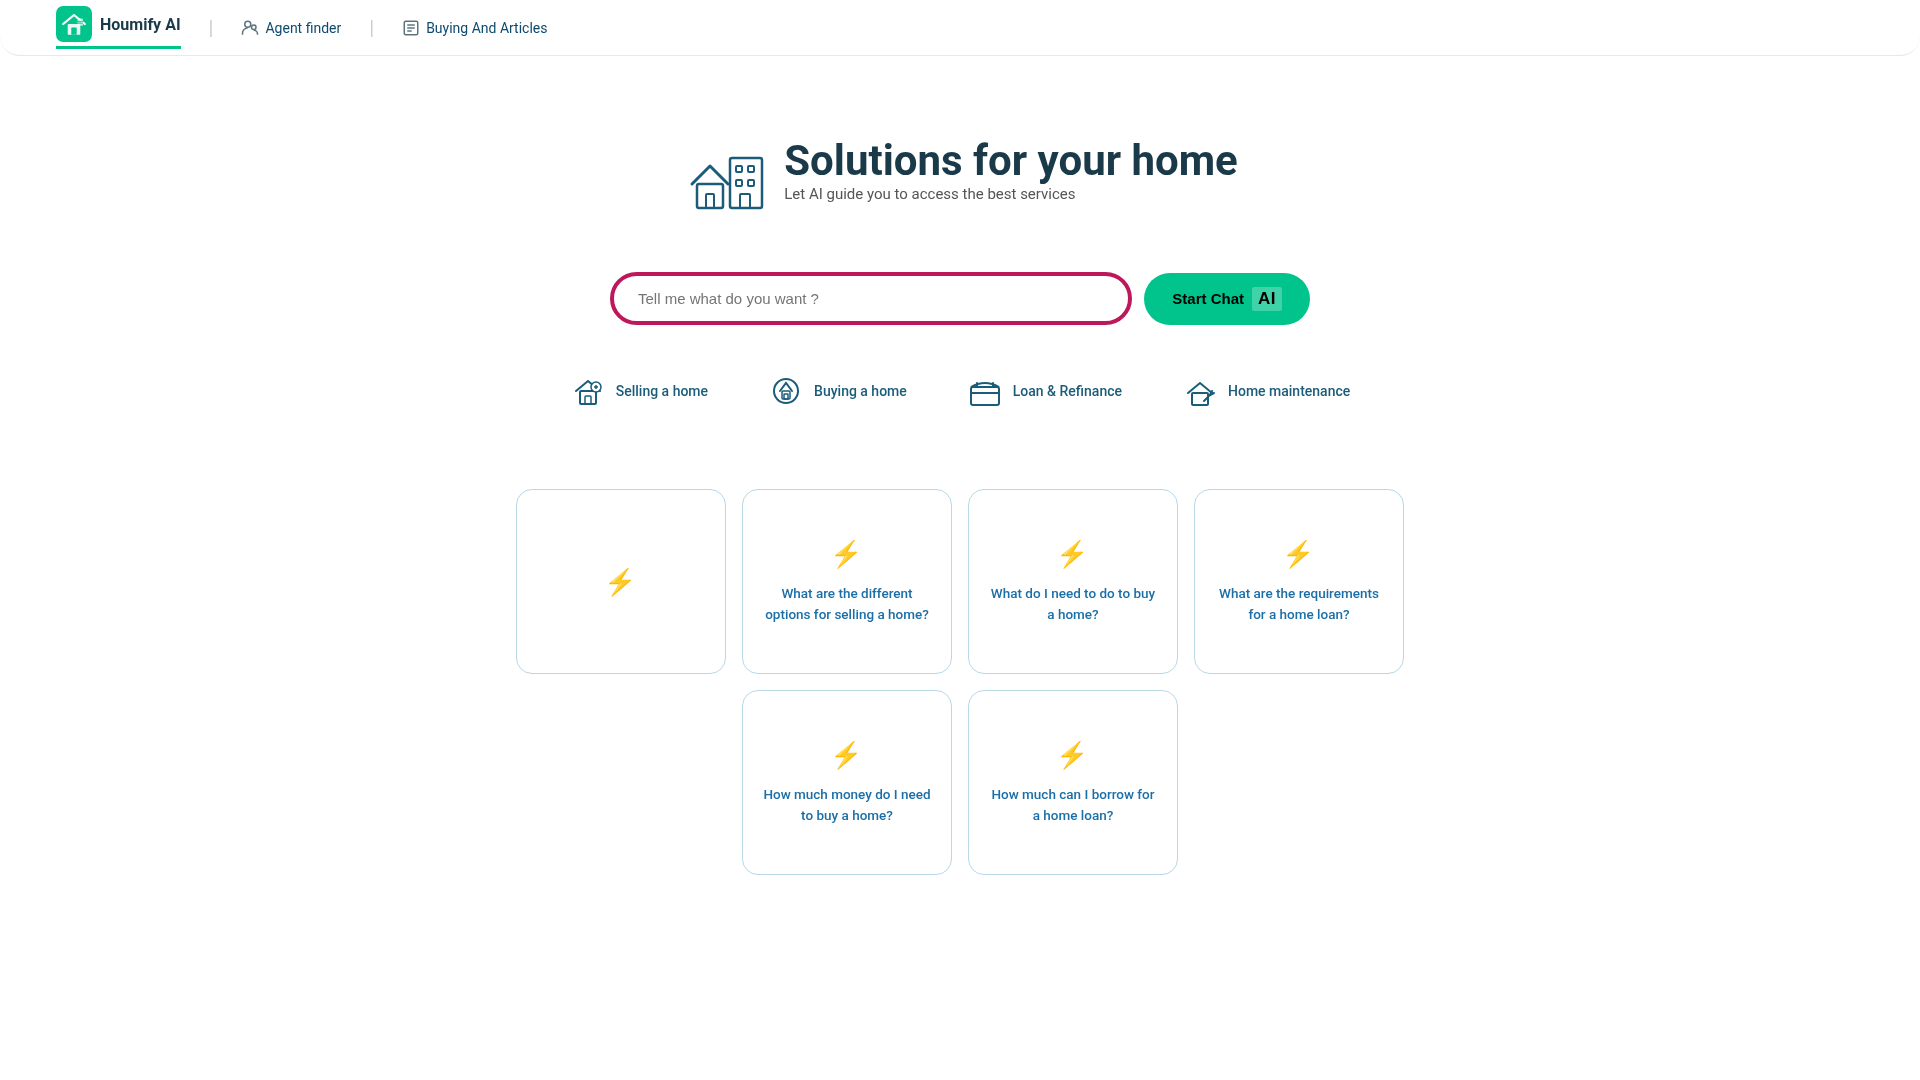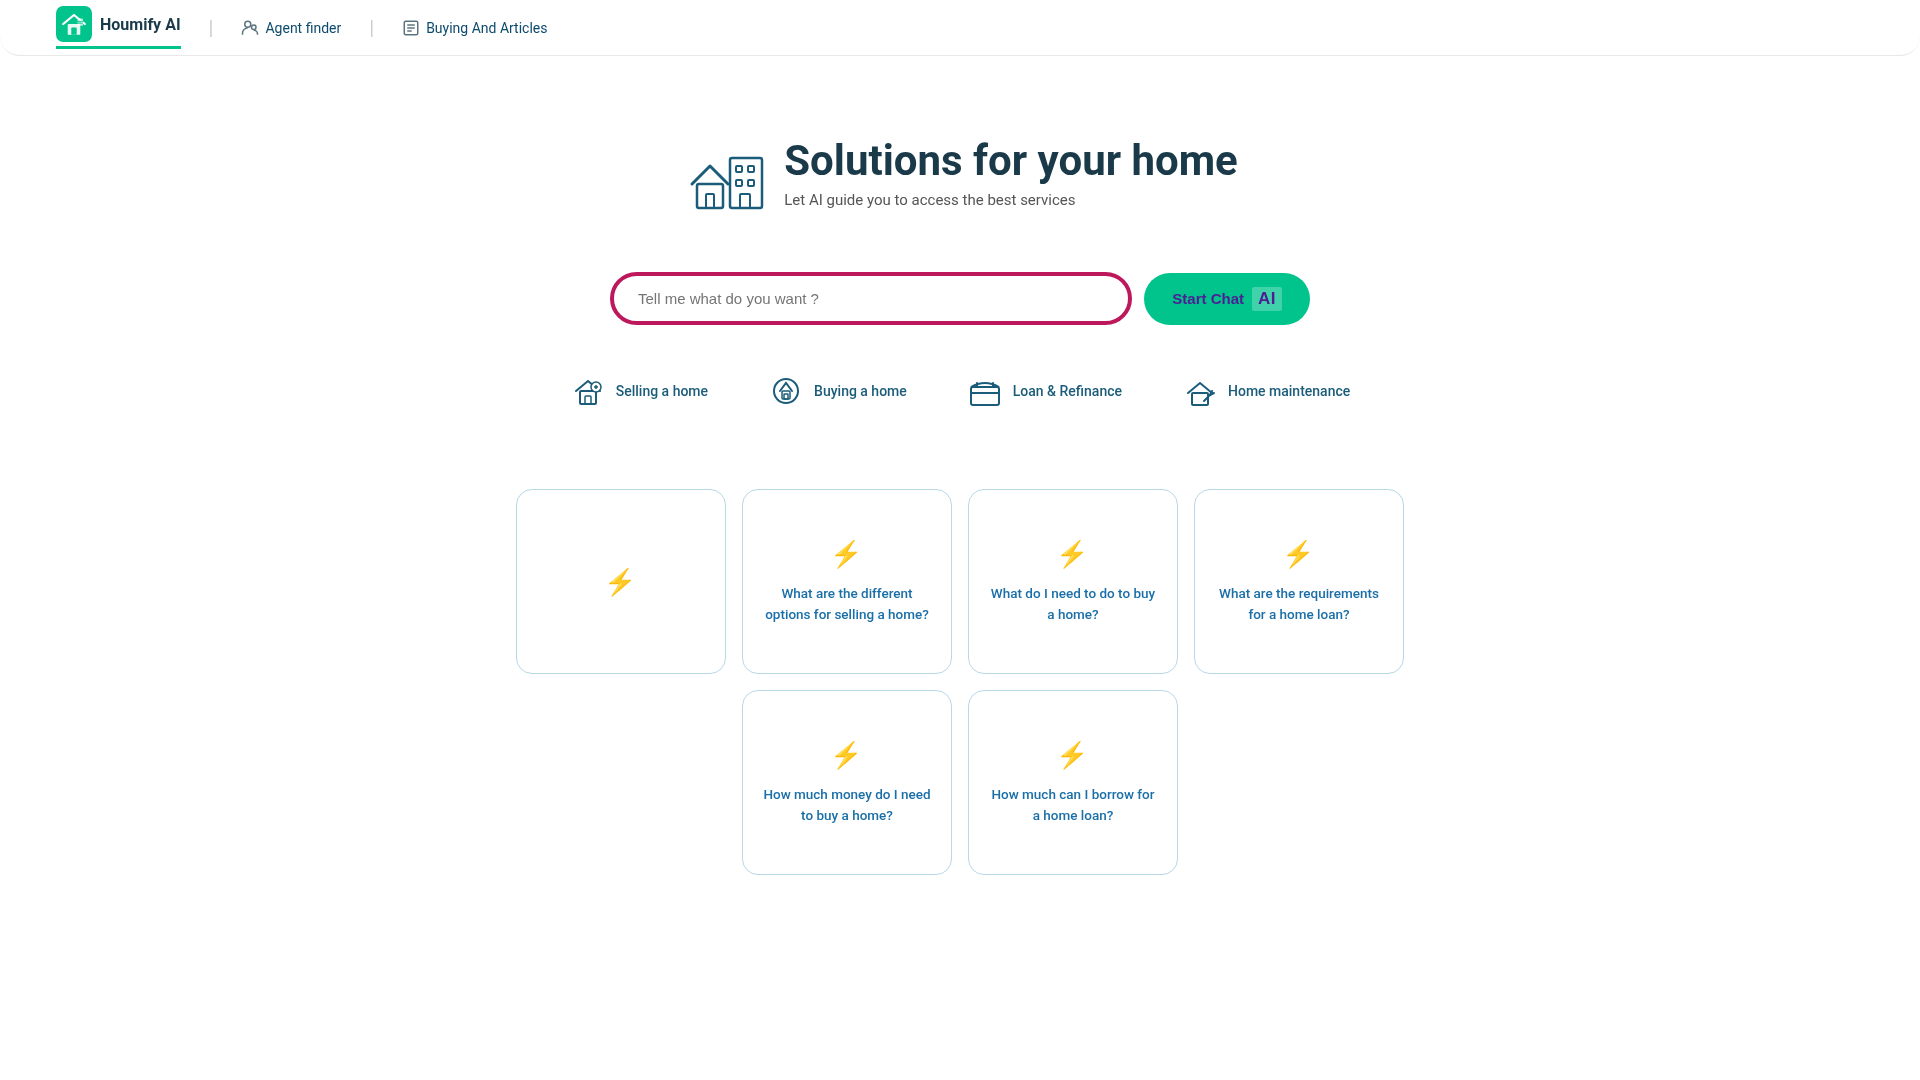--- a/index.html
+++ b/index.html
@@ -104,21 +104,21 @@
       height: 80px;
     }
     .hero-title {
       font-size: 42px;
       font-weight: 700;
       color: #1a3a4a;
     }
     .hero-subtitle {
       font-size: 15px;
       color: #555;
-      margin-top: 6px;
+      margin-top: 0;
     }
 
     
     .search-row {
       display: flex;
       align-items: center;
       gap: 12px;
       margin-top: 48px;
       width: 700px;
     }
@@ -126,21 +126,21 @@
       flex: 1;
       border: 4px solid #be185d;
       border-radius: 30px;
       padding: 14px 24px;
       font-size: 15px;
       color: #999;
       outline: none;
     }
     .start-chat-btn {
       background: #00c48c;
-      color: #4c1d95;
+      color: #000000;
       border: none;
       border-radius: 30px;
       padding: 14px 28px;
       font-size: 15px;
       font-weight: 600;
       cursor: pointer;
       display: flex;
       align-items: center;
       gap: 8px;
       white-space: nowrap;

